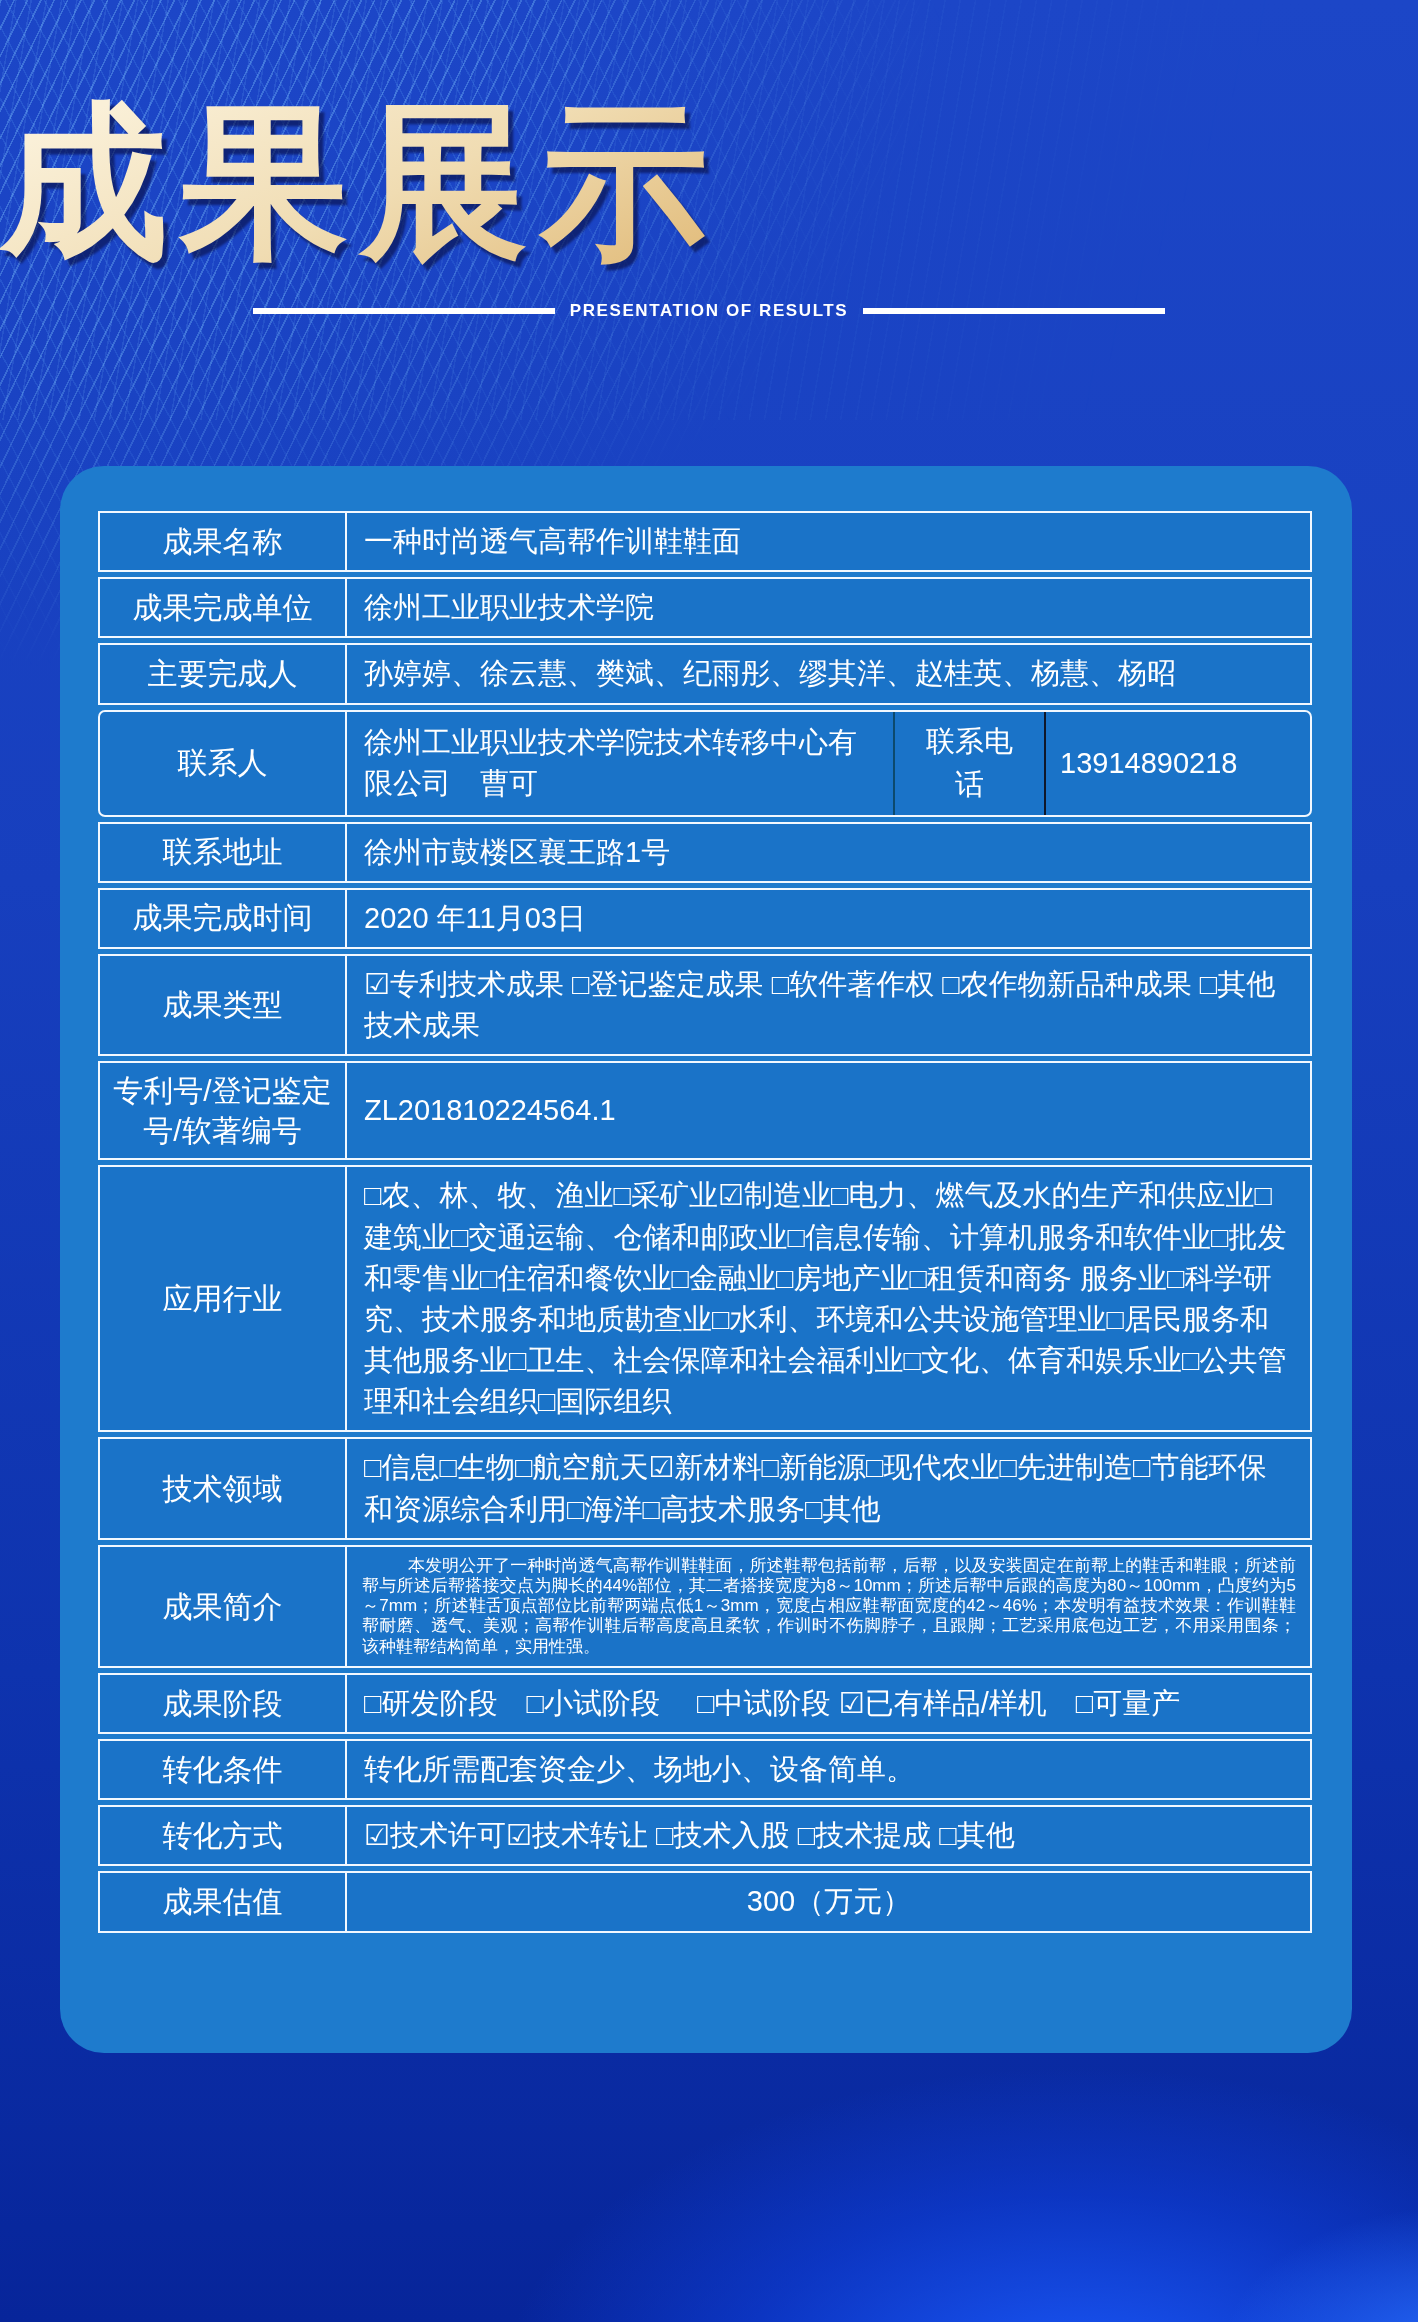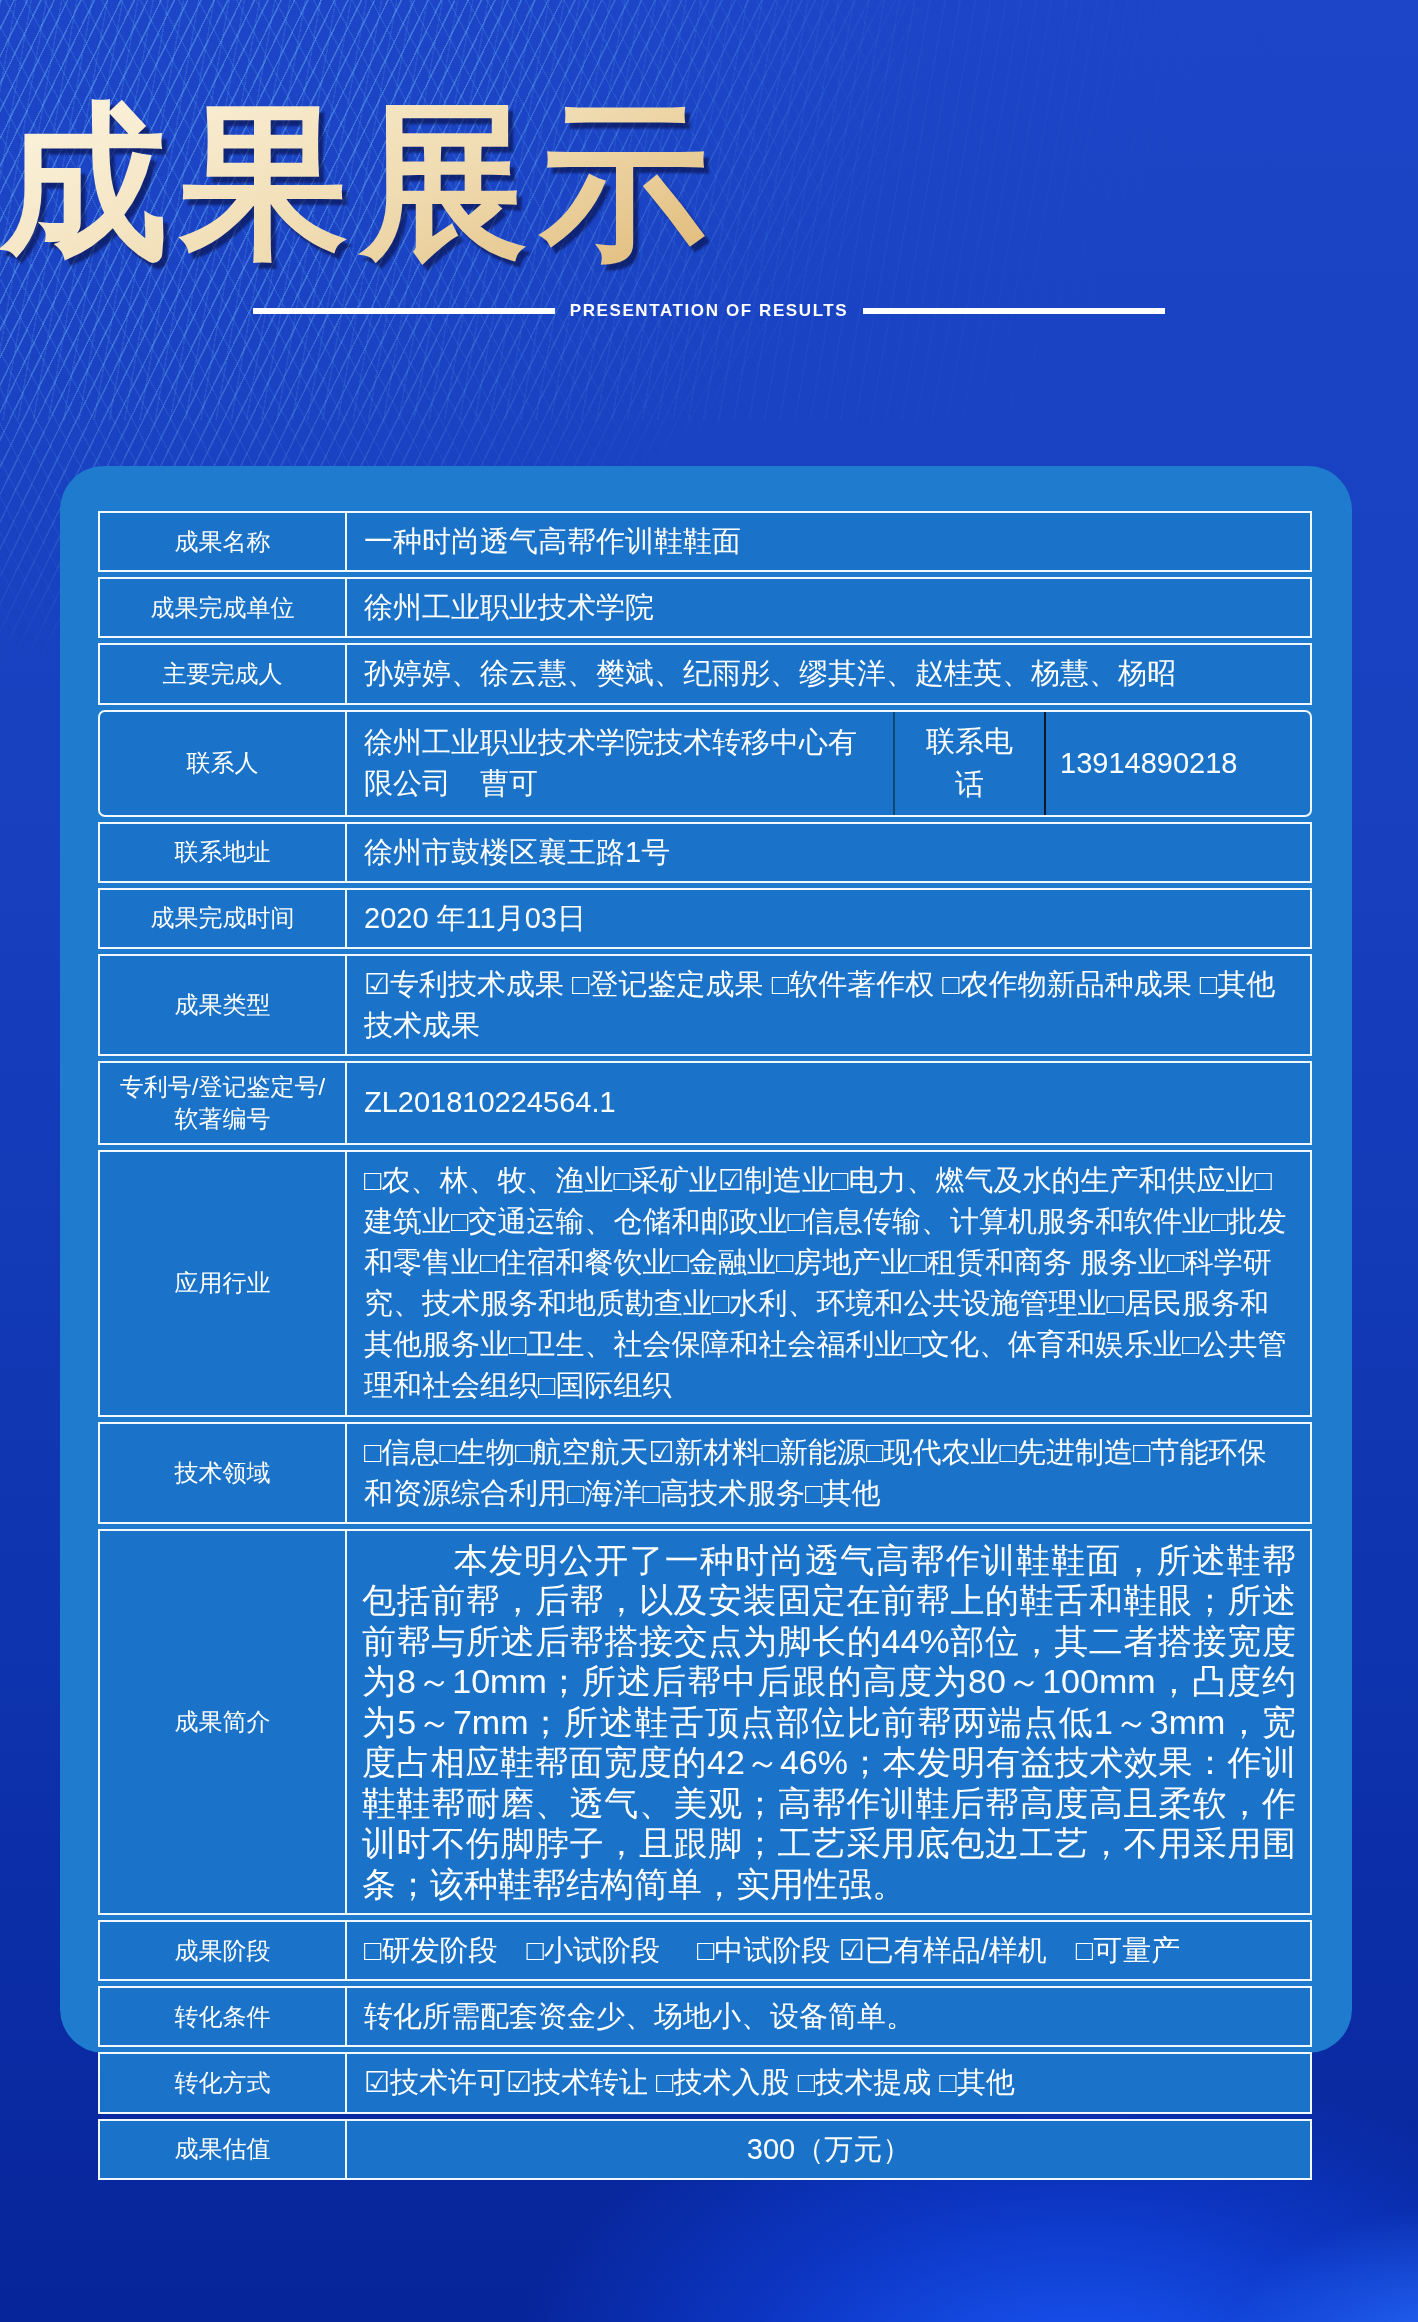--- a/index.html
+++ b/index.html
@@ -58,39 +58,39 @@
   }
   .info-table{position:absolute; left:38px; top:45px; width:1214px;}
   .t-row{
     display:flex; align-items:stretch; box-sizing:border-box;
     border:2px solid #f2f8ff; background:#1a73c8; margin-bottom:5px;
     min-height:60px; color:#ffffff;
   }
   .t-label{
     width:247px; box-sizing:border-box; border-right:2px solid #f2f8ff;
     display:flex; align-items:center; justify-content:center; text-align:center;
-    font-size:24px; font-weight:500; padding:8px 11px; line-height:1.32;
+    font-size:30px; font-weight:500; padding:8px 11px; line-height:1.32;
   }
   .t-value{
     flex:1; box-sizing:border-box; display:flex; align-items:center;
     font-size:29px; font-weight:400; padding:8px 16px 8px 17px; line-height:1.42;
   }
   .t-extra-label{
     width:151px; box-sizing:border-box; border-left:2px solid #0c4a6e;
     display:flex; align-items:center; justify-content:center; text-align:center;
     font-size:29px; padding:8px 24px; line-height:1.5;
   }
   .t-extra-value{
     width:266px; box-sizing:border-box; border-left:2px solid #0f172a;
     display:flex; align-items:center; font-size:29px; padding:8px 14px; line-height:1.4;
   }
   .row-contact{min-height:92px;border-radius:7px;}
   .row-intro .t-value{
     display:block; text-indent:2.7em; text-align:justify;
-    font-size:34px; line-height:1.19; padding:9px 14px 9px 15px;
+    font-size:17px; line-height:1.19; padding:9px 14px 9px 15px;
   }
   .row-center .t-value{justify-content:center; text-align:center;}
 </style>
 </head>
 <body>
 
 <div class="page">
   <div class="mesh-a"></div>
   <div class="mesh-b"></div>
   <div class="bg-glow"></div>

